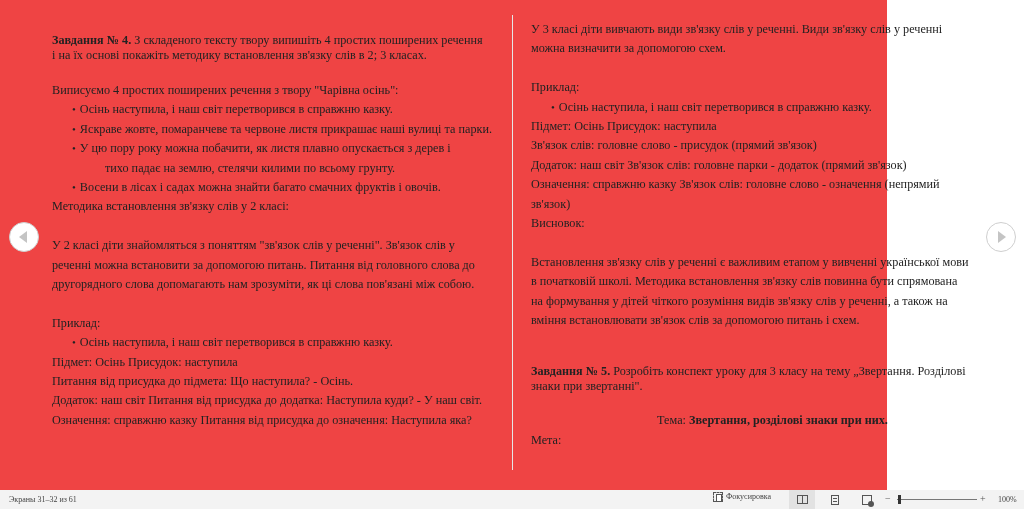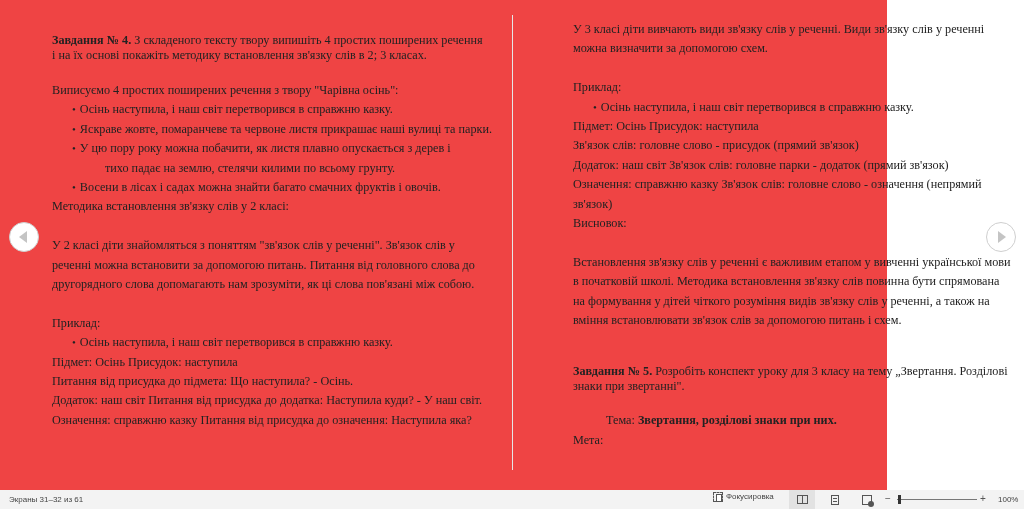--- a/index.html
+++ b/index.html
@@ -3,44 +3,44 @@
 <meta charset="utf-8">
 <style>
   * { box-sizing: border-box; margin: 0; padding: 0; }
   html, body { width: 1024px; height: 509px; overflow: hidden; background: #ffffff; }
   body { position: relative; font-family: "Liberation Serif", "DejaVu Serif", serif; color: #222222; }
 
   .reader { position: absolute; left: 0; top: 0; width: 887px; height: 490px; background: #ef4444; }
 
   .page { position: absolute; top: 0; font-size: 12.2px; line-height: 19.4px; }
   .page-left { left: 52px; top: 33px; width: 450px; }
-  .page-right { left: 531px; top: 20px; width: 450px; margin-left: 42px; }
+  .page-right { left: 531px; top: 20px; width: 450px; }
 
   .divider { position: absolute; left: 512px; top: 15px; width: 1px; height: 455px; background: #e6e6e6; }
 
   .p { display: block; white-space: nowrap; }
   .p.wrap { white-space: normal; }
   .tight { line-height: 15px; }
   .bullet { padding-left: 20px; }
   .bullet-cont { padding-left: 53px; }
   .bullet::before { content: "\2022"; margin-right: 4px; font-size: 11px; }
   .blank { height: 19.4px; }
   .blank-sm { height: 14px; }
-  .indent-tema { padding-left: 33px; }
+  .indent-tema { padding-left: 33px; text-align: center; }
   b { font-weight: bold; }
 
   .nav-btn { position: absolute; width: 30px; height: 30px; border-radius: 50%;
     border: 1.5px solid #cfcfcf; background: #ffffff; display: flex; align-items: center; justify-content: center; cursor: pointer; }
   .nav-prev { left: 9px; top: 222px; }
   .nav-next { left: 986px; top: 222px; }
   .tri-left { width: 0; height: 0; border-top: 6px solid transparent; border-bottom: 6px solid transparent; border-right: 8px solid #c4c4c4; margin-right: 2px; }
   .tri-right { width: 0; height: 0; border-top: 6px solid transparent; border-bottom: 6px solid transparent; border-left: 8px solid #c4c4c4; margin-left: 2px; }
 
   .statusbar { position: absolute; left: 0; top: 490px; width: 1024px; height: 19px; background: #f3f3f3;
-    font-family: Liberation Sans, sans-serif; font-size: 8px; color: #444444; }
+    font-family: Liberation Serif, serif; font-size: 8px; color: #444444; }
   .status-left { position: absolute; left: 9px; top: 5px; }
   .focus-btn { position: absolute; left: 713px; top: 2px; height: 15px; display: flex; align-items: flex-start; gap: 3px; cursor: pointer; }
   .focus-icon { width: 10px; height: 10px; border: 1px dashed #555; position: relative; }
   .focus-icon::after { content: ""; position: absolute; left: 2px; top: 1px; width: 4px; height: 6px; border: 1px solid #555; background: #fff; }
   .view-btn { position: absolute; top: 0; width: 26px; height: 19px; display: flex; align-items: center; justify-content: center; cursor: pointer; }
   .view-btn.active { background: #e2e2e2; }
   .v-read { left: 789px; }
   .v-print { left: 822px; }
   .v-web { left: 854px; }
   .ico-book { width: 11px; height: 9px; border: 1px solid #555; position: relative; }

